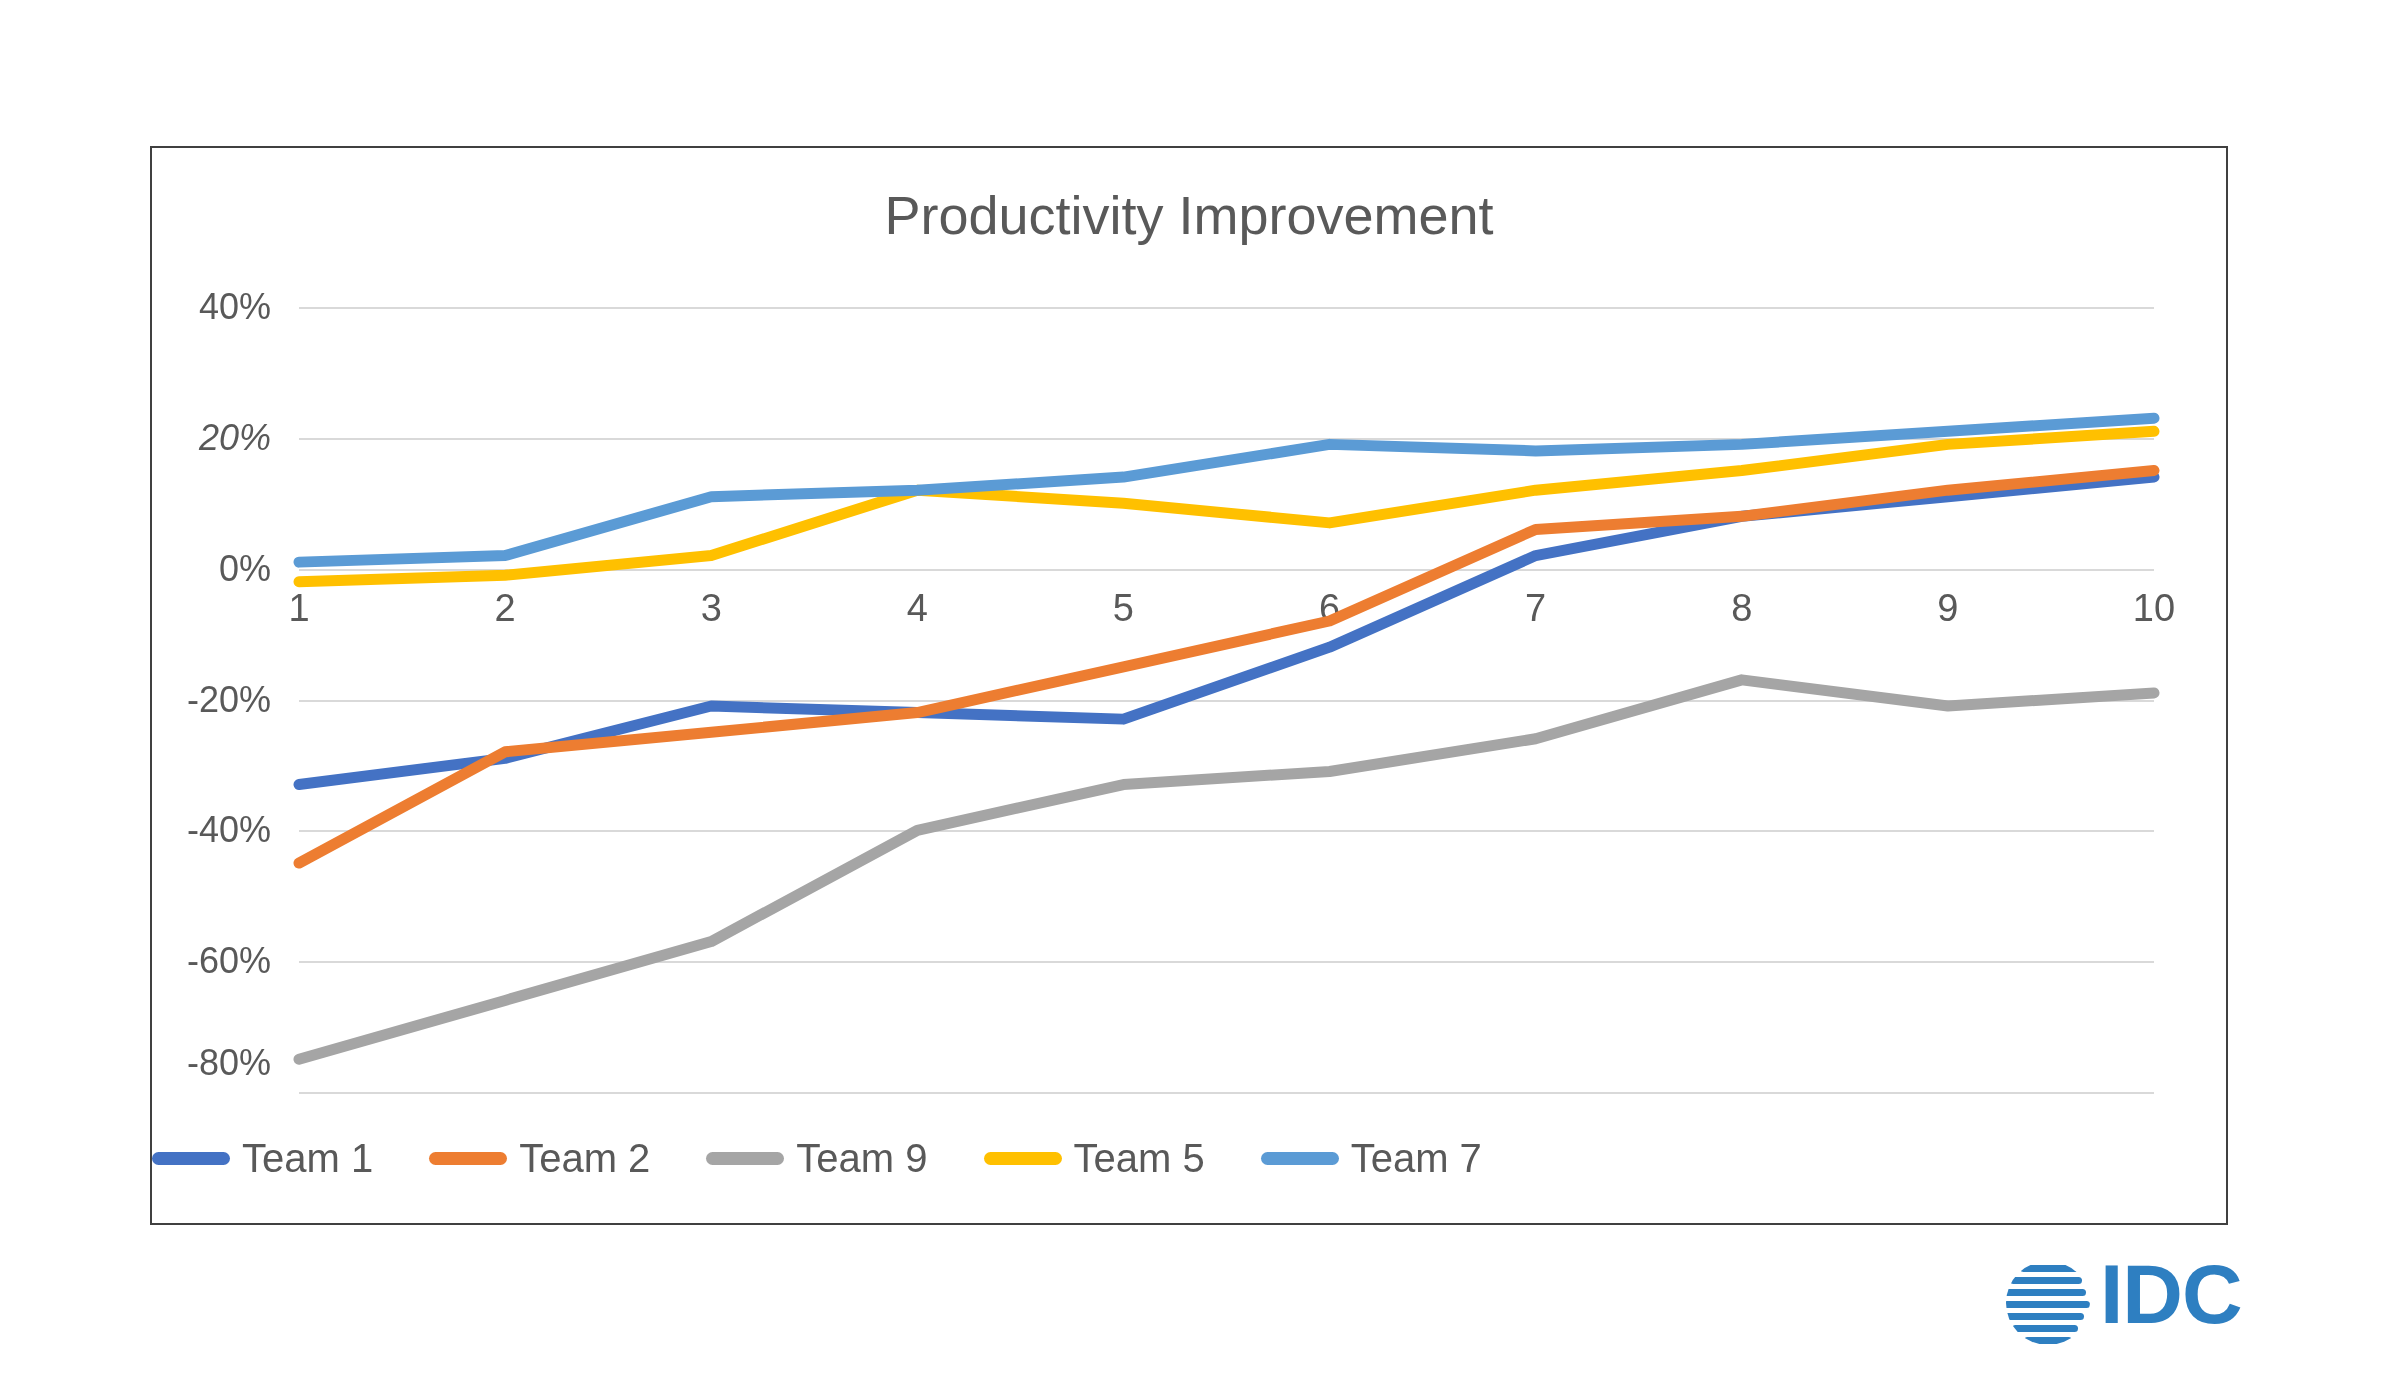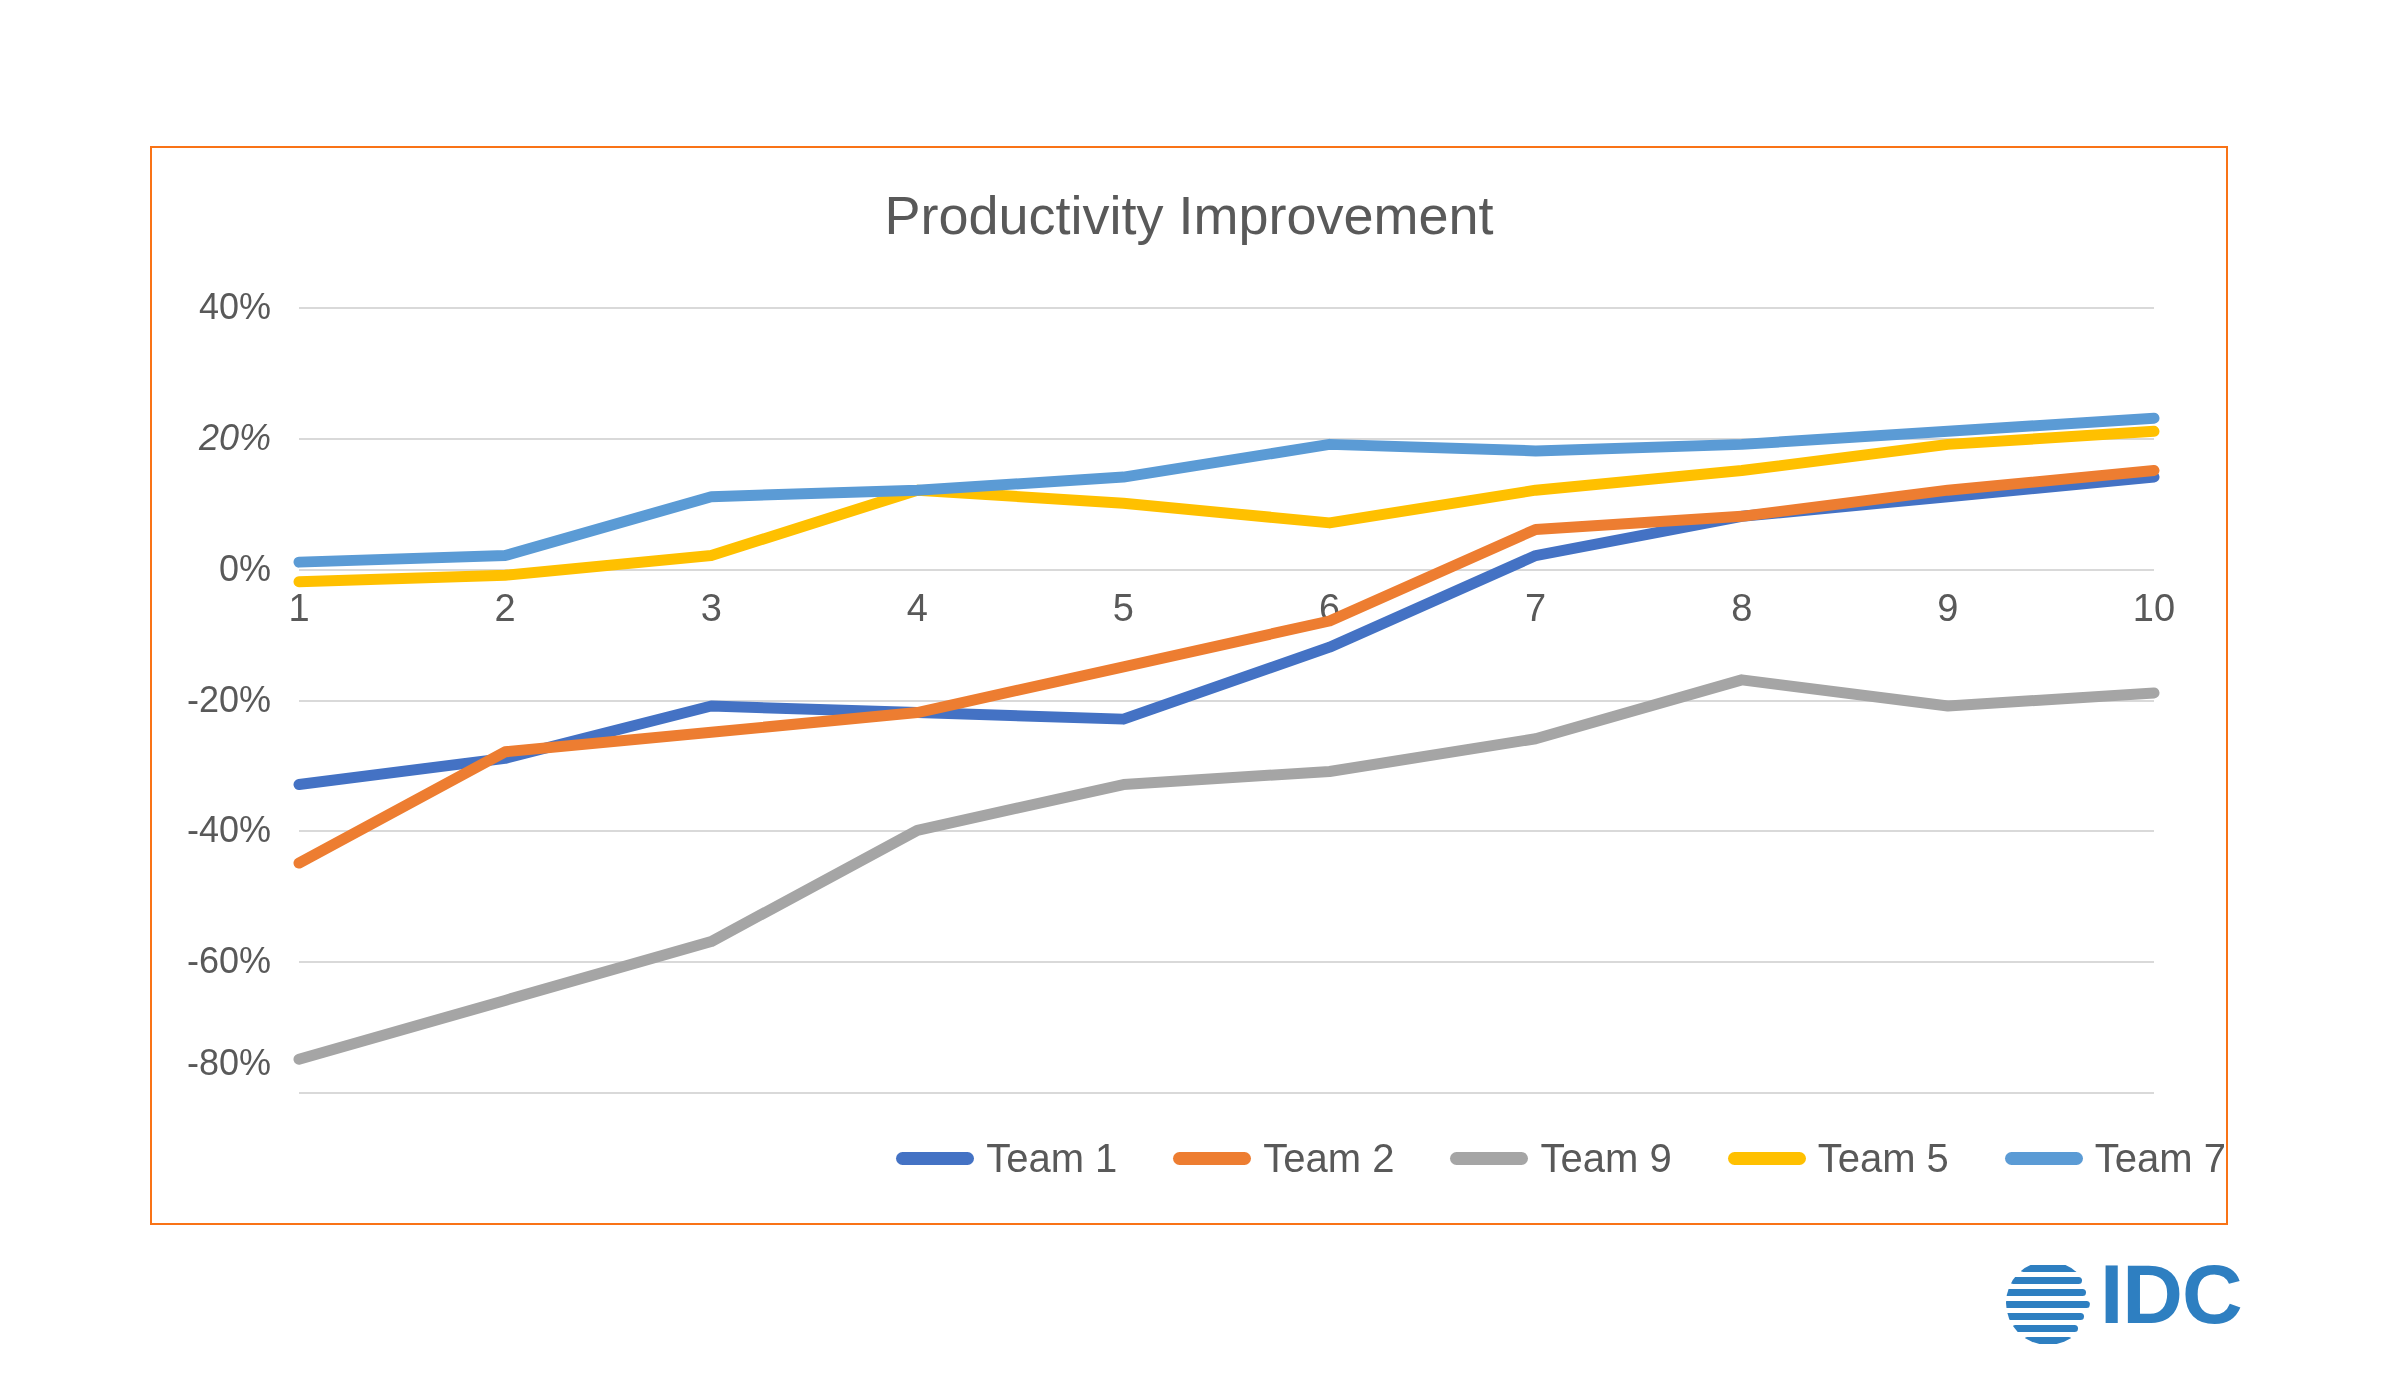--- a/index.html
+++ b/index.html
@@ -15,21 +15,21 @@
     overflow: hidden;
   }
 
   
   #chart-frame {
     position: absolute;
     left: 150px;
     top: 146px;
     width: 2078px;
     height: 1079px;
-    border: 2px solid #f97316;
+    border: 2px solid #404040;
     box-sizing: border-box;
     background: #ffffff;
   }
 
   #chart-title {
     position: absolute;
     left: 0;
     top: 36px;
     width: 100%;
     text-align: center;
@@ -88,21 +88,21 @@
     overflow: visible;
   }
 
   
   #legend {
     position: absolute;
     left: 0;
     bottom: 42px;
     width: 100%;
     display: flex;
-    justify-content: flex-end;
+    justify-content: flex-start;
     align-items: center;
     gap: 56px;
   }
   .legend-item {
     display: flex;
     align-items: center;
     gap: 12px;
   }
   .legend-swatch {
     display: block;

